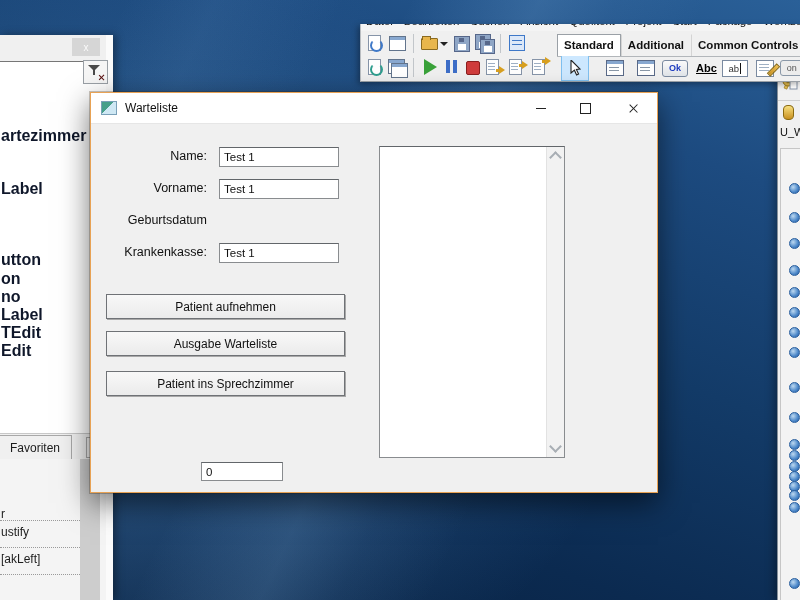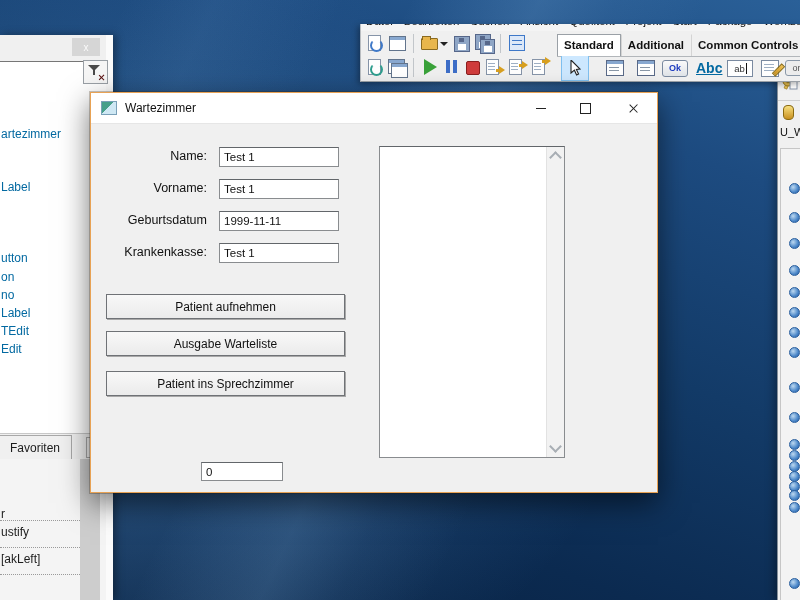--- a/index.html
+++ b/index.html
@@ -54,21 +54,21 @@
   .stopsq{position:absolute;left:4px;top:4px;width:12px;height:12px;background:#d03c3c;border:1px solid #8a1f1f;border-radius:2px;}
   .steparrow{position:absolute;right:0;bottom:3px;width:0;height:0;border-left:6px solid #d8a020;border-top:4px solid transparent;border-bottom:4px solid transparent;}
   .steparrow::before{content:"";position:absolute;left:-9px;top:-1.5px;width:4px;height:3px;background:#d8a020;}
   .pline{position:absolute;left:6px;top:6px;width:7px;height:1px;background:#9fb0c4;box-shadow:0 3px 0 #9fb0c4,0 6px 0 #9fb0c4;}
 
   .pi-menu{width:16px;height:14px;background:#fff;border:1px solid #5a6a88;position:relative;}
   .pi-menu::before{content:"";position:absolute;left:0;top:0;right:0;height:3px;background:#88a8d0;}
   .pi-menu::after{content:"";position:absolute;left:2px;top:6px;width:10px;height:1px;background:#8a98a8;box-shadow:0 3px 0 #8a98a8;}
   .pi-ok{width:24px;height:15px;border:1px solid #7a8aa0;border-radius:3px;background:linear-gradient(#fafafa,#dfe3e8);
      font-size:9px;font-weight:bold;color:#1d3bc0;display:flex;align-items:center;justify-content:center;}
-  .pi-abc{font-size:14px;font-weight:bold;color:#0369a1;text-decoration:underline;}
+  .pi-abc{font-size:11px;font-weight:bold;color:#000000;text-decoration:underline;}
   .pi-edit{width:24px;height:15px;border:1px solid #7a8aa0;background:#fff;font-size:9.5px;color:#333;
      display:flex;align-items:center;justify-content:center;gap:1px;}
   .ibeam{display:inline-block;width:1px;height:11px;background:#111;position:relative;}
   .pi-memo{width:16px;height:15px;background:#fff;border:1px solid #7a8aa0;position:relative;}
   .pi-memo::before{content:"";position:absolute;left:2px;top:3px;width:10px;height:1px;background:#9fb0c4;box-shadow:0 3px 0 #9fb0c4,0 6px 0 #9fb0c4;}
   .pencil{position:absolute;right:-3px;bottom:-1px;width:3px;height:12px;background:linear-gradient(#f0c050,#c89020);border:1px solid #8a6a10;transform:rotate(45deg);}
   .pi-on{width:22px;height:14px;border:1px solid #8a98a8;border-radius:3px;background:#ececec;font-size:9px;color:#555;
      display:flex;align-items:center;justify-content:center;}
 
   
@@ -77,21 +77,21 @@
   .oi-close{position:absolute;left:72px;top:3px;width:28px;height:18px;background:#d6d6d6;color:#fafafa;
      font-size:10px;display:flex;align-items:center;justify-content:center;}
   .oi-filter{position:absolute;left:0;top:26px;width:79px;height:20px;background:#fff;border:1px solid #767676;border-left:none;}
   .oi-funnel{position:absolute;left:83px;top:25px;width:23px;height:22px;background:#f6f6f6;border:1px solid #9aa0a6;}
   .funnel-tri{position:absolute;left:4px;top:4px;width:0;height:0;border-left:6px solid transparent;border-right:6px solid transparent;border-top:6px solid #4a4a4a;}
   .funnel-stem{position:absolute;left:9px;top:9px;width:2px;height:5px;background:#4a4a4a;}
   .funnel-x{position:absolute;right:2px;bottom:2px;width:7px;height:7px;}
   .funnel-x::before,.funnel-x::after{content:"";position:absolute;left:3px;top:0;width:1.4px;height:7px;background:#5a1010;}
   .funnel-x::before{transform:rotate(45deg);} .funnel-x::after{transform:rotate(-45deg);}
   .oi-tree{position:absolute;left:0;top:49px;width:106px;height:349px;background:#fff;overflow:hidden;}
-  .t-item{position:absolute;left:1px;font-size:12px;color:#0369a1;white-space:nowrap;}
+  .t-item{position:absolute;left:1px;font-size:16px;color:#0f172a;white-space:nowrap;font-weight:bold;}
   .oi-favbar{position:absolute;left:0;top:398px;width:106px;height:26px;background:#f0f0f0;border-top:1px solid #c8c8c8;}
   .fav-tab{position:absolute;left:0;top:1px;width:72px;height:24px;background:#f0f0f0;border:1px solid #a8a8a8;border-left:none;border-bottom:none;
      font-size:12px;color:#1c1c1c;display:flex;align-items:center;padding-left:10px;box-sizing:border-box;}
   .fav-btn{position:absolute;left:86px;top:3px;width:20px;height:19px;background:#f0f0f0;border:1px solid #a8a8a8;display:flex;align-items:center;justify-content:center;}
   .tri-left{width:0;height:0;border-top:4px solid transparent;border-bottom:4px solid transparent;border-right:5px solid #333;}
   .oi-grid{position:absolute;left:0;top:424px;width:106px;height:141px;background:#f4f4f4;overflow:hidden;}
   .g-line{position:absolute;left:0;width:80px;border-top:1px dotted #9a9a9a;}
   .g-text{position:absolute;left:1px;font-size:12px;color:#1c1c1c;white-space:nowrap;}
   .oi-scroll{position:absolute;left:80px;top:424px;width:20px;height:141px;background:#cdcdcd;}
 
@@ -313,38 +313,37 @@
           <div class="pencil"></div>
         </div>
       <div class="pi-on" style="margin-left:6px">on</div>
 
     </div>
   </div>
 
   <div class="form-win">
     <div class="titlebar">
       <div class="t-icon"></div>
-      <div class="t-text">Wartezimmer</div>
+      <div class="t-text">Warteliste</div>
     </div>
     <div class="wbtn" style="left:435px">
         <div class="g-min"></div>
       </div>
     <div class="wbtn" style="left:479px">
         <div class="g-max"></div>
       </div>
     <div class="wbtn" style="left:527px">
         <div class="g-x"></div>
       </div>
 
     <div class="fl" style="top:56px">Name:</div>
     <input class="fe" style="top: 54px;" value="Test 1">
     <div class="fl" style="top:88px">Vorname:</div>
     <input class="fe" style="top: 86px;" value="Test 1">
     <div class="fl" style="top:120px">Geburtsdatum</div>
-    <input class="fe" style="top: 118px;" value="1999-11-11">
     <div class="fl" style="top:152px">Krankenkasse:</div>
     <input class="fe" style="top: 150px;" value="Test 1">
 
     <div class="fbtn" style="top:201px">Patient aufnehmen</div>
     <div class="fbtn" style="top:278px">Patient ins Sprechzimmer</div>
     <div class="fbtn" style="top:238px">Ausgabe Warteliste</div>
 
     <div class="memo">
       <div class="vscroll">
         <div class="chev up"></div>

